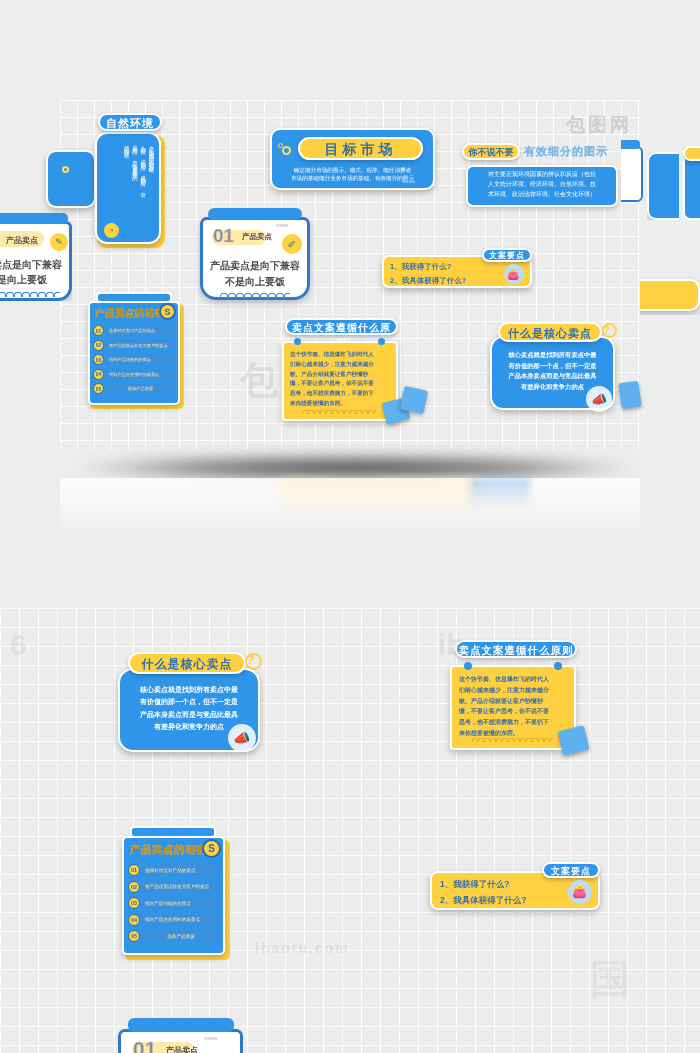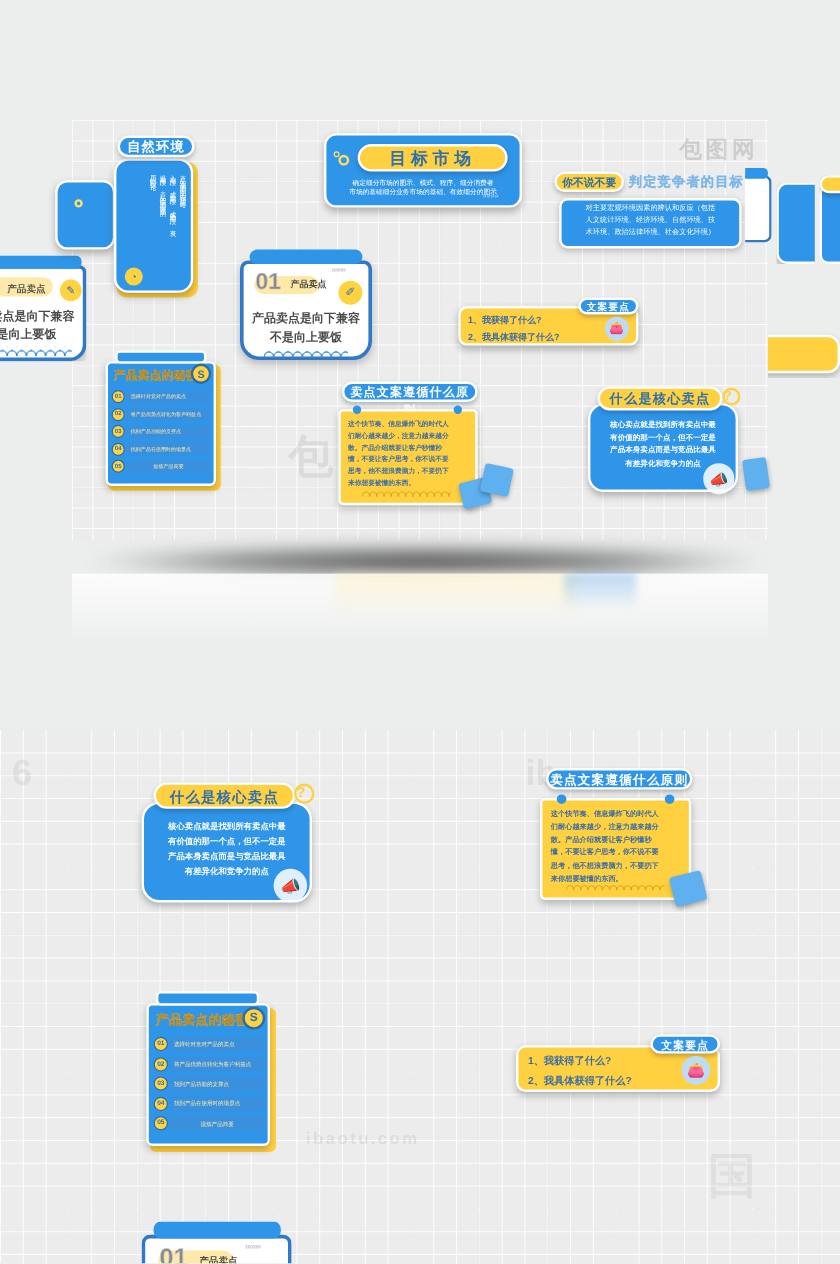--- a/index.html
+++ b/index.html
@@ -146,36 +146,36 @@
   <div class="ribbon" style="position:absolute; left:3px; top:0; width:64px; height:18px; line-height:16px; font-size:11px;">自然环境</div>
   <div style="position:absolute; left:6px; top:28px; width:54px; height:84px; display:flex; flex-direction:row-reverse; justify-content:flex-start; gap:1px;">
     <div class="vtext" style="font-size:5.4px;">产品生命周期中的营销战略</div>
     <div class="vtext" style="font-size:5.4px;">入期段  成长期段  成熟期段  衰</div>
     <div class="vtext" style="font-size:5.4px;">退期段  产品生命周期概念的</div>
     <div class="vtext" style="font-size:5.4px;">历的转评论</div>
   </div>
   <div class="badge badge-yellow" style="position:absolute; left:9px; top:110px; width:15px; height:15px; font-size:8px;">◔</div>
 </div>
 
-<div class="card" style="left:270px; top:111px; width:165px; height:62px;">
+<div class="card" style="left:270px; top:128px; width:165px; height:62px;">
   <div class="blue-body" style="position:absolute; left:0; top:0; width:165px; height:62px; border-radius:10px;"></div>
   <div style="position:absolute; left:12px; top:18px; width:9px; height:9px; border:2px solid #ffe066; border-radius:50%;"></div>
   <div style="position:absolute; left:8px; top:15px; width:5px; height:5px; border:1.5px solid #ffe066; border-radius:50%;"></div>
   <div class="pill-yellow" style="position:absolute; left:28px; top:9px; width:125px; height:23px; line-height:21px; font-size:14px; letter-spacing:4px;">目标市场</div>
   <div class="body-text" style="position:absolute; left:6px; top:38px; width:153px; font-size:5.6px;">
     <div>确定细分市场的图示、模式、程序、细分消费者</div>
     <div>市场的基础细分业务市场的基础、有效细分的图示</div>
   </div>
   <div style="position:absolute; left:132px; top:50px; font-size:6px; color:#bfe0f7;">»»»»</div>
 </div>
 
 <div class="card" style="left:462px; top:143px; width:160px; height:66px;">
   <div style="position:absolute; left:4px; top:22px; width:152px; height:42px; background:#2f95e8; border:2px solid #fff; border-radius:7px; box-shadow:0 2px 5px rgba(0,0,0,.22);"></div>
   <div class="ribbon-yellow" style="position:absolute; left:0; top:0; width:58px; height:17px; line-height:15px; font-size:9px;">你不说不要</div>
-  <div style="position:absolute; left:62px; top:1px; font-size:11px; font-weight:bold; color:#ffffff; letter-spacing:1px; -webkit-text-stroke:.4px #7fb8e6;">判定竞争者的目标</div>
+  <div style="position:absolute; left:62px; top:1px; font-size:11px; font-weight:bold; color:#ffffff; letter-spacing:1px; -webkit-text-stroke:.4px #7fb8e6;">有效细分的图示</div>
   <div class="body-text" style="position:absolute; left:8px; top:27px; width:144px; font-size:6px; line-height:1.65;">
     <div>对主要宏观环境因素的辨认和反应（包括</div>
     <div>人文统计环境、经济环境、自然环境、技</div>
     <div>术环境、政治法律环境、社会文化环境）</div>
   </div>
 </div>
 
 <div class="card clip" style="left:647px; top:152px; width:32px; height:68px;">
   <div class="blue-body" style="position:absolute; left:0; top:0; width:40px; height:68px; border-radius:9px;"></div>
 </div>

